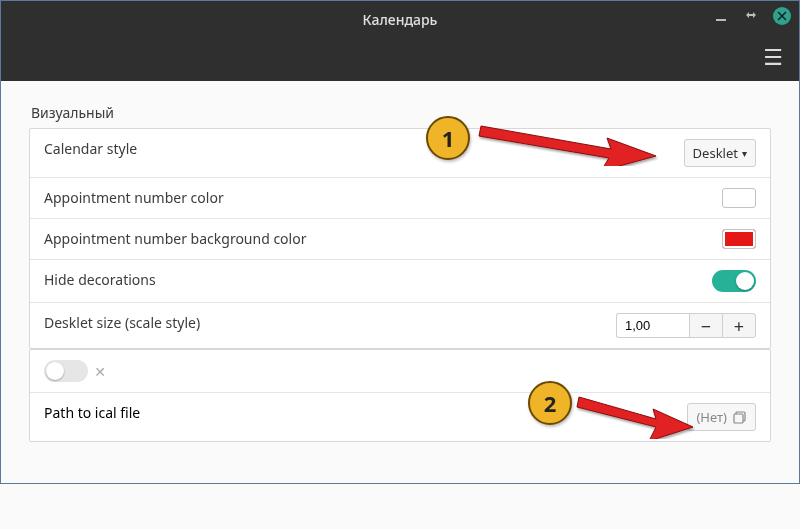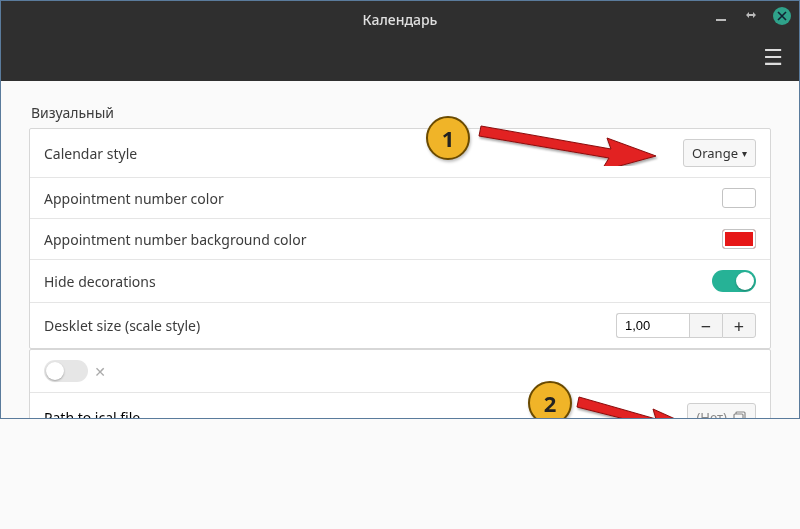--- a/index.html
+++ b/index.html
@@ -1,28 +1,28 @@
 <!DOCTYPE html>
 <html><head>
 <meta charset="utf-8">
 <style>
   html, body { margin: 0; padding: 0; font-family: "Noto Sans", "Segoe UI", Ubuntu, sans-serif; font-size: 14px; color: #333; background: #fafafa; }
-  .window { width: 800px; height: 419px; box-sizing: border-box; border: 1px solid #5a7b9c; background: #fafafa; position: relative; overflow: hidden; }
+  .window { width: 800px; height: 484px; box-sizing: border-box; border: 1px solid #5a7b9c; background: #fafafa; position: relative; overflow: hidden; }
   .titlebar { background: #2f2f2f; color: #e0e0e0; height: 80px; position: relative; }
   .title { text-align: center; padding-top: 9px; font-size: 14px; font-weight: 500; }
   .win-controls { position: absolute; right: 8px; top: 6px; display: flex; gap: 14px; align-items: center; }
   .win-btn { width: 16px; height: 16px; display: flex; align-items: center; justify-content: center; cursor: pointer; color: #bbb; }
   .win-close { width: 18px; height: 18px; border-radius: 50%; background: #2fa28a; color: #132; }
   .hamburger { position: absolute; right: 16px; top: 44px; color: #ddd; font-size: 22px; line-height: 1; cursor: pointer; }
 
   .content { padding: 12px 28px 0 28px; }
   .heading { font-weight: 700; color: #3c3c3c; margin: 4px 0 12px 2px; }
   .section-label { font-weight: 400; color: #3c3c3c; margin: 10px 0 6px 2px; }
   .panel { background: #fff; border: 1px solid #d7d7d7; border-radius: 2px; }
-  .row { display: flex; align-items: center; justify-content: space-between; padding: 10px 14px; border-bottom: 1px solid #e5e5e5; min-height: 40px; box-sizing: border-box; }
+  .row { display: flex; justify-content: space-between; padding: 10px 14px; border-bottom: 1px solid #e5e5e5; min-height: 40px; box-sizing: border-box; }
   .row:last-child { border-bottom: none; }
   .row-label { color: #3c3c3c; }
   .row-label.disabled { color: #000000; }
 
   .dropdown { border: 1px solid #cfcfcf; background: #f7f7f7; border-radius: 3px; padding: 4px 8px; display: flex; align-items: center; gap: 4px; cursor: pointer; font-size: 13px; }
   .dropdown .caret { font-size: 10px; }
 
   .swatch { width: 32px; height: 18px; border: 1px solid #c3c3c3; border-radius: 3px; box-shadow: inset 0 0 0 2px #fff; cursor: pointer; }
   .swatch.white { background: #fff; }
   .swatch.red { background: #e61717; }
@@ -76,21 +76,21 @@
   </div>
 
   <div class="content">
 
     <div class="section-label">Визуальный</div>
     <div class="panel">
 
       <div class="row">
         <span class="row-label">Calendar style</span>
         <div class="dropdown">
-          <span>Orange</span>
+          <span>Desklet</span>
           <span class="caret">▾</span>
         </div>
       </div>
 
 
       <div class="row">
         <span class="row-label">Appointment number color</span>
         <div class="swatch white"></div>
       </div>
 

